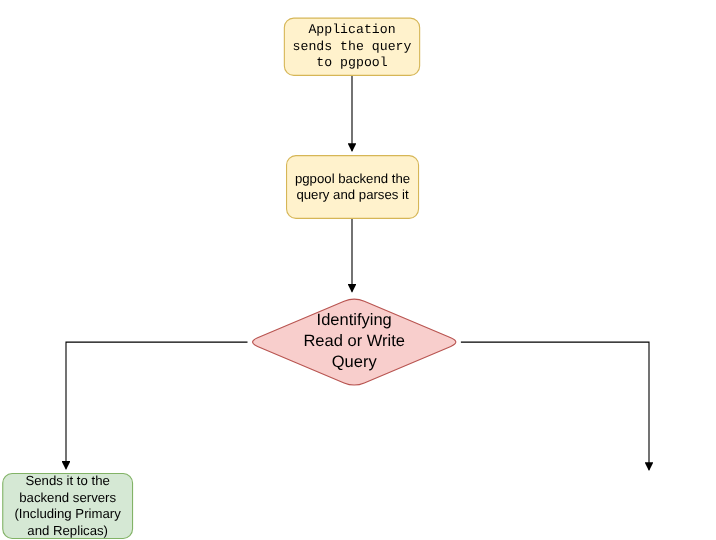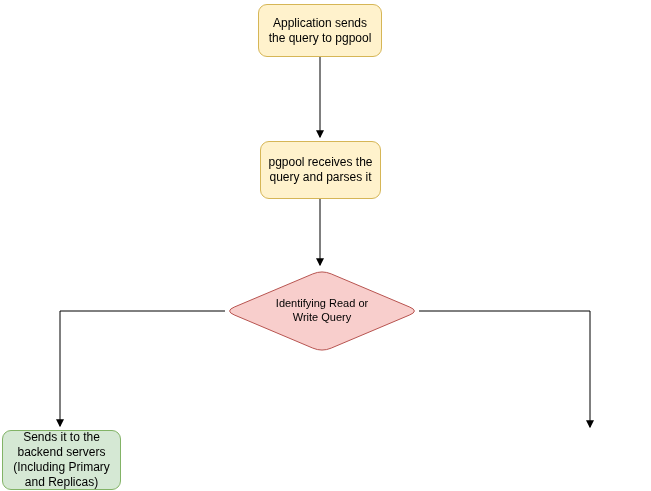--- a/index.html
+++ b/index.html
@@ -54,21 +54,21 @@
     left: 0; top: 0;
     display: block;
   }
   .diamond-label {
     position: absolute;
     left: 50%;
     top: 50%;
     transform: translate(-50%, -50%);
     width: 100px;
     text-align: center;
-    font-size: 11px;
+    font-size: 15px;
     line-height: 1.25;
     color: #000000;
   }
 </style>
 </head>
 <body>
 
 <div class="canvas">
 
   <svg class="edge-layer" width="651" height="491" viewBox="0 0 651 491">
@@ -76,26 +76,26 @@
       <marker id="arrow" viewBox="0 0 10 10" refX="8.5" refY="5" markerWidth="8" markerHeight="8" orient="auto-start-reverse">
         <path d="M 0 0 L 10 5 L 0 10 Z" fill="#000000"></path>
       </marker>
     </defs>
     <path class="edge" d="M 320 57 L 320 137" marker-end="url(#arrow)"></path>
     <path class="edge" d="M 320 199 L 320 265" marker-end="url(#arrow)"></path>
     <path class="edge" d="M 225 311 L 60 311 L 60 426" marker-end="url(#arrow)"></path>
     <path class="edge" d="M 419 311 L 590 311 L 590 427" marker-end="url(#arrow)"></path>
   </svg>
 
-  <div class="node rounded-rect" style="left: 258px; top: 4px; width: 124px; height: 53px; background: rgb(255, 242, 204); border-color: rgb(214, 182, 86);">
+  <div class="node rounded-rect" style="left: 258px; top: 16px; width: 124px; height: 53px; background: rgb(255, 242, 204); border-color: rgb(214, 182, 86); font-family: Liberation Mono, monospace;">
     <span>Application sends the query to pgpool</span>
   </div>
 
   <div class="node rounded-rect" style="left: 260px; top: 141px; width: 121px; height: 58px; background: rgb(255, 242, 204); border-color: rgb(214, 182, 86);">
-    <span>pgpool receives the query and parses it</span>
+    <span>pgpool backend the query and parses it</span>
   </div>
 
   <div class="diamond-wrap" style="left:224px; top:269px; width:196px; height:84px;">
     <svg width="196" height="84" viewBox="0 0 196 84">
       <path d="M 10.2 38.1
                L 88.8 4.9  Q 98 1 107.2 4.9
                L 185.8 38.1 Q 195 42 185.8 45.9
                L 107.2 79.1 Q 98 83 88.8 79.1
                L 10.2 45.9 Q 1 42 10.2 38.1 Z" stroke-width="1" style="fill: rgb(248, 206, 204); stroke: rgb(184, 84, 80);"></path>
     </svg>

